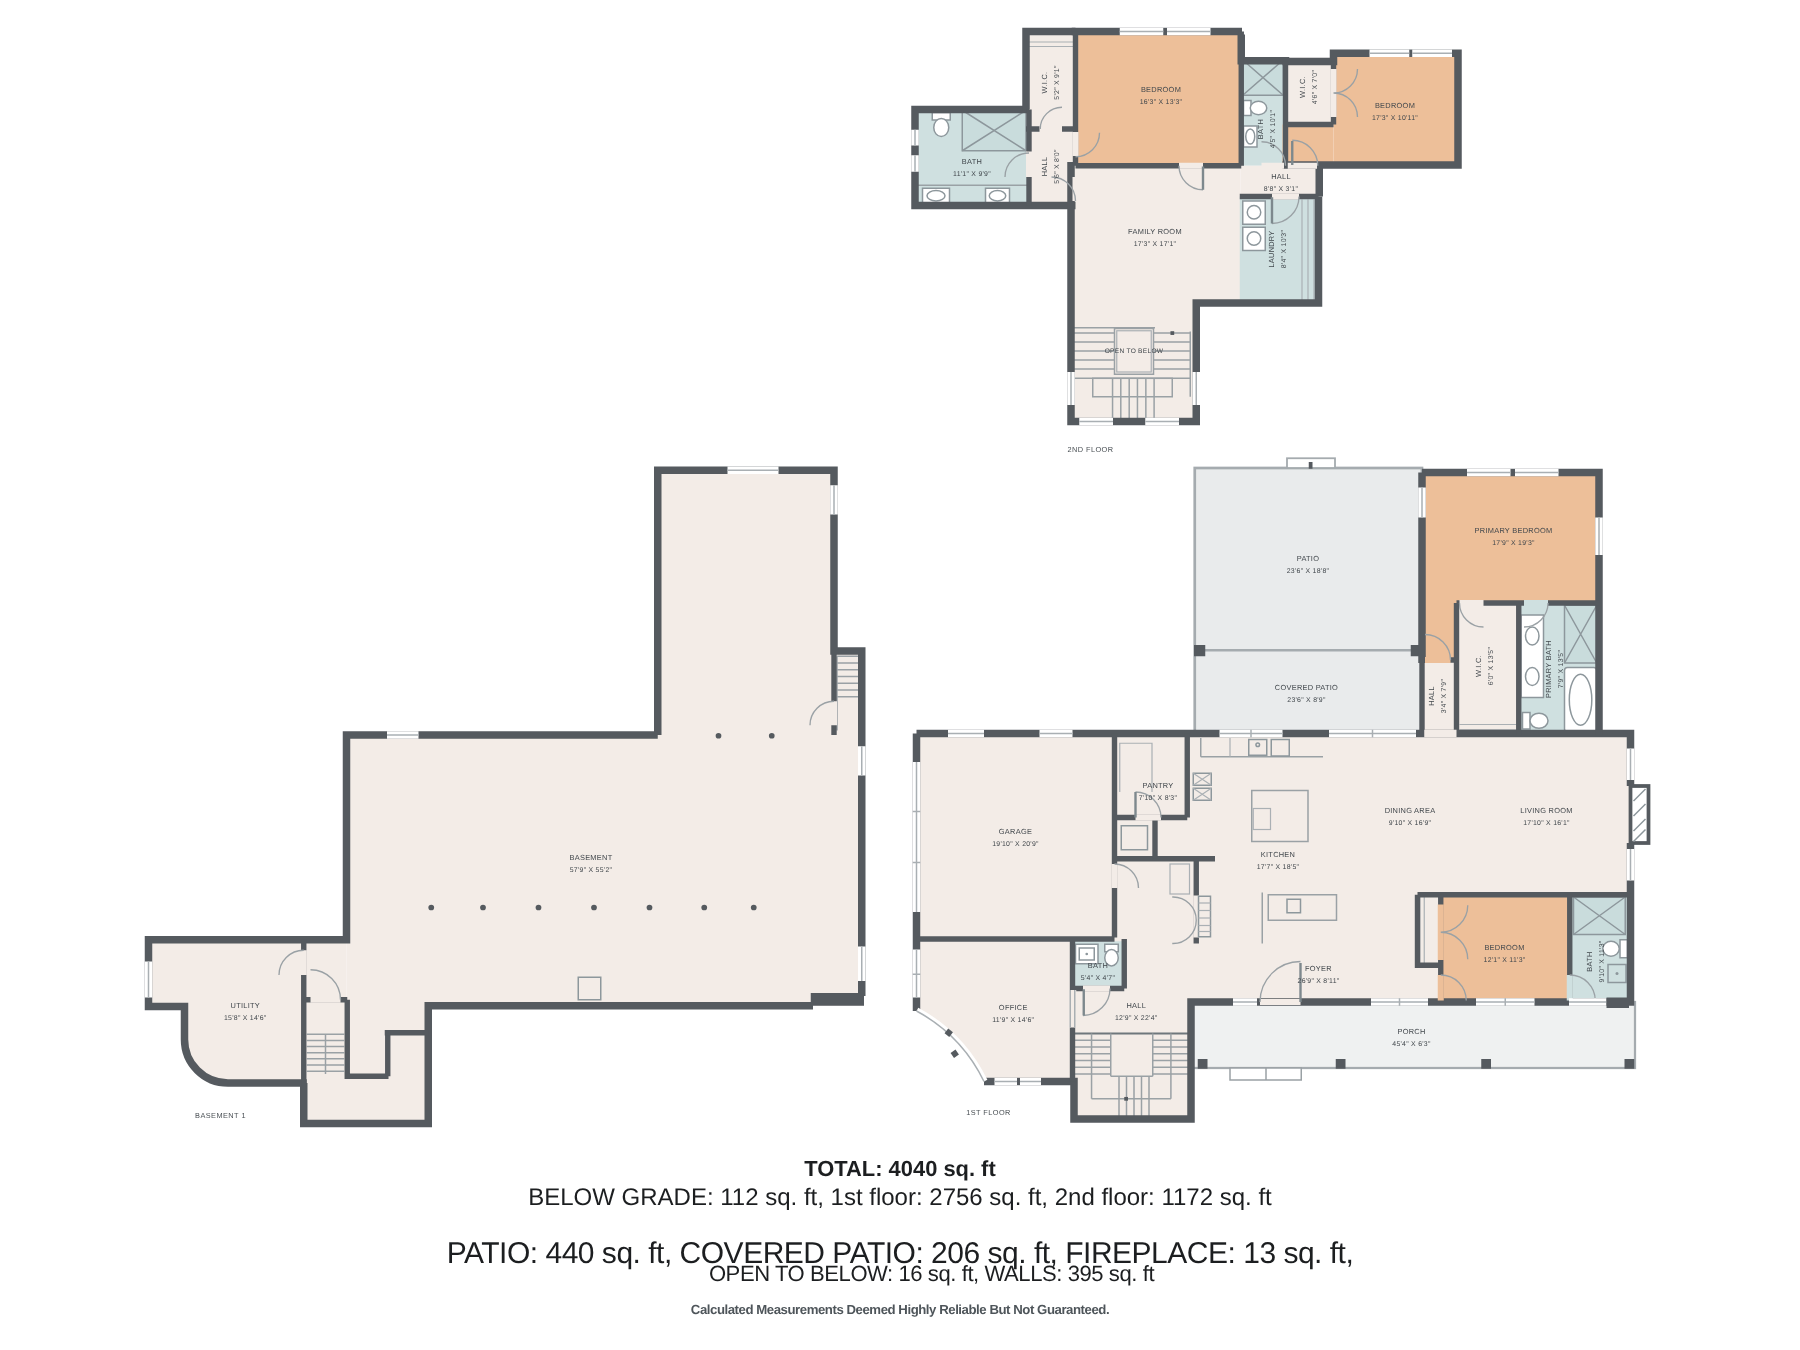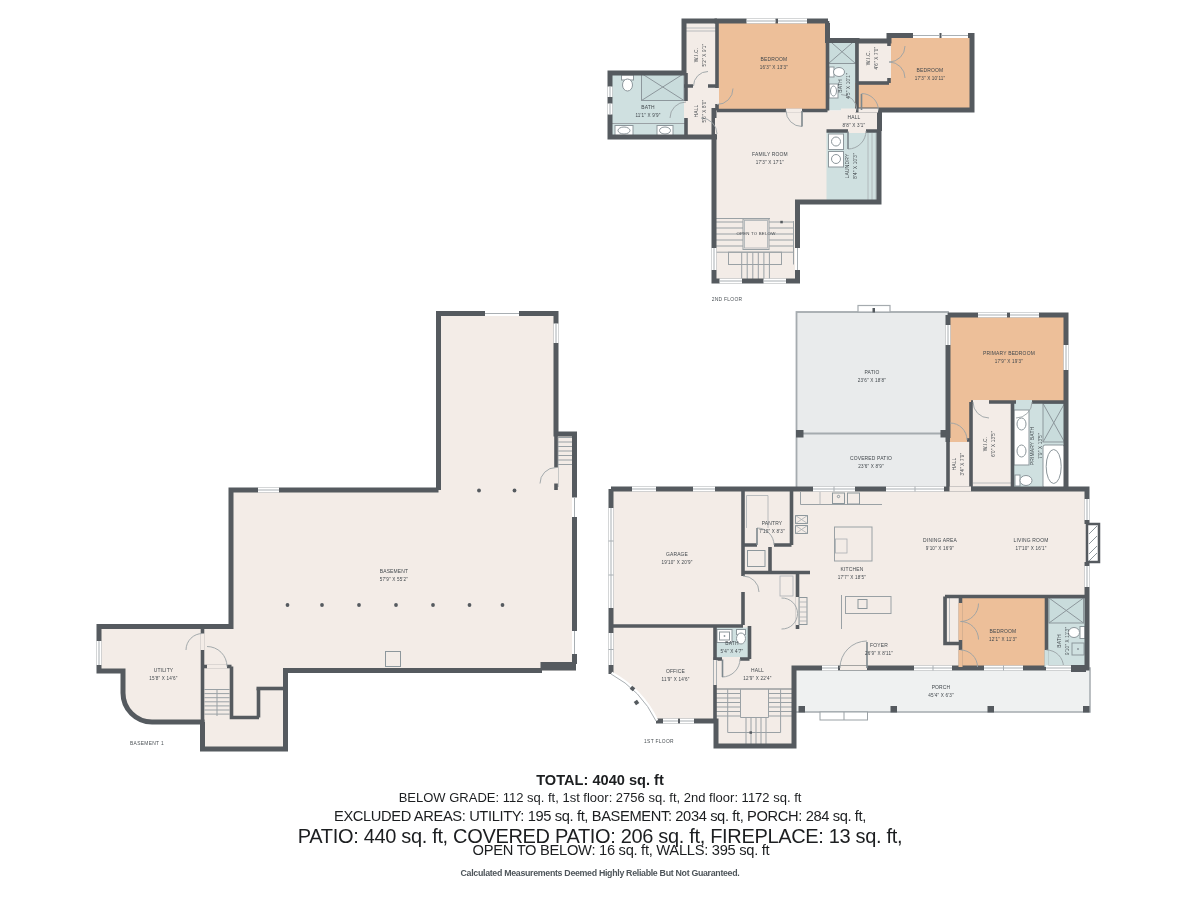--- a/index.html
+++ b/index.html
@@ -509,18 +509,17 @@
 <text class="rl rn" text-anchor="middle" x="732" y="645">BATH</text>
 <text class="rl rd" text-anchor="middle" x="732" y="653">5'4" X 4'7"</text>
 <text class="rl rn" text-anchor="middle" x="757.5" y="672">HALL</text>
 <text class="rl rd" text-anchor="middle" x="757.5" y="680">12'9" X 22'4"</text>
 <text class="rl rn" text-anchor="middle" x="941" y="689">PORCH</text>
 <text class="rl rd" text-anchor="middle" x="941" y="697">45'4" X 6'3"</text>
 <text class="fl" text-anchor="middle" x="659" y="743">1ST FLOOR</text>
 </g>
 </svg>
 <div class="txt" style="top:772px;font-size:14.6px;font-weight:bold;">TOTAL: 4040 sq. ft</div>
-<div class="txt" style="top:790px;font-size:13px;">BELOW GRADE: 112 sq. ft, 1st floor: 2756 sq. ft, 2nd floor: 1172 sq. ft</div>
-<div class="txt" style="top:807.5px;font-size:14.7px;letter-spacing:-.38px;">EXCLUDED AREAS: UTILITY: 195 sq. ft, BASEMENT: 2034 sq. ft, PORCH: 284 sq. ft,</div>
+<div class="txt" style="top:790px;font-size:16px;">BELOW GRADE: 112 sq. ft, 1st floor: 2756 sq. ft, 2nd floor: 1172 sq. ft</div>
 <div class="txt" style="top:825px;font-size:20px;letter-spacing:-.33px;">PATIO: 440 sq. ft, COVERED PATIO: 206 sq. ft, FIREPLACE: 13 sq. ft,</div>
 <div class="txt" style="top:842px;font-size:14.7px;letter-spacing:-.28px;padding-left:21px;">OPEN TO BELOW: 16 sq. ft, WALLS: 395 sq. ft</div>
 <div class="txt" style="top:868px;font-size:8.8px;font-weight:bold;color:#4e555a;letter-spacing:-.3px;">Calculated Measurements Deemed Highly Reliable But Not Guaranteed.</div>
 </div>
 
 </body></html>

